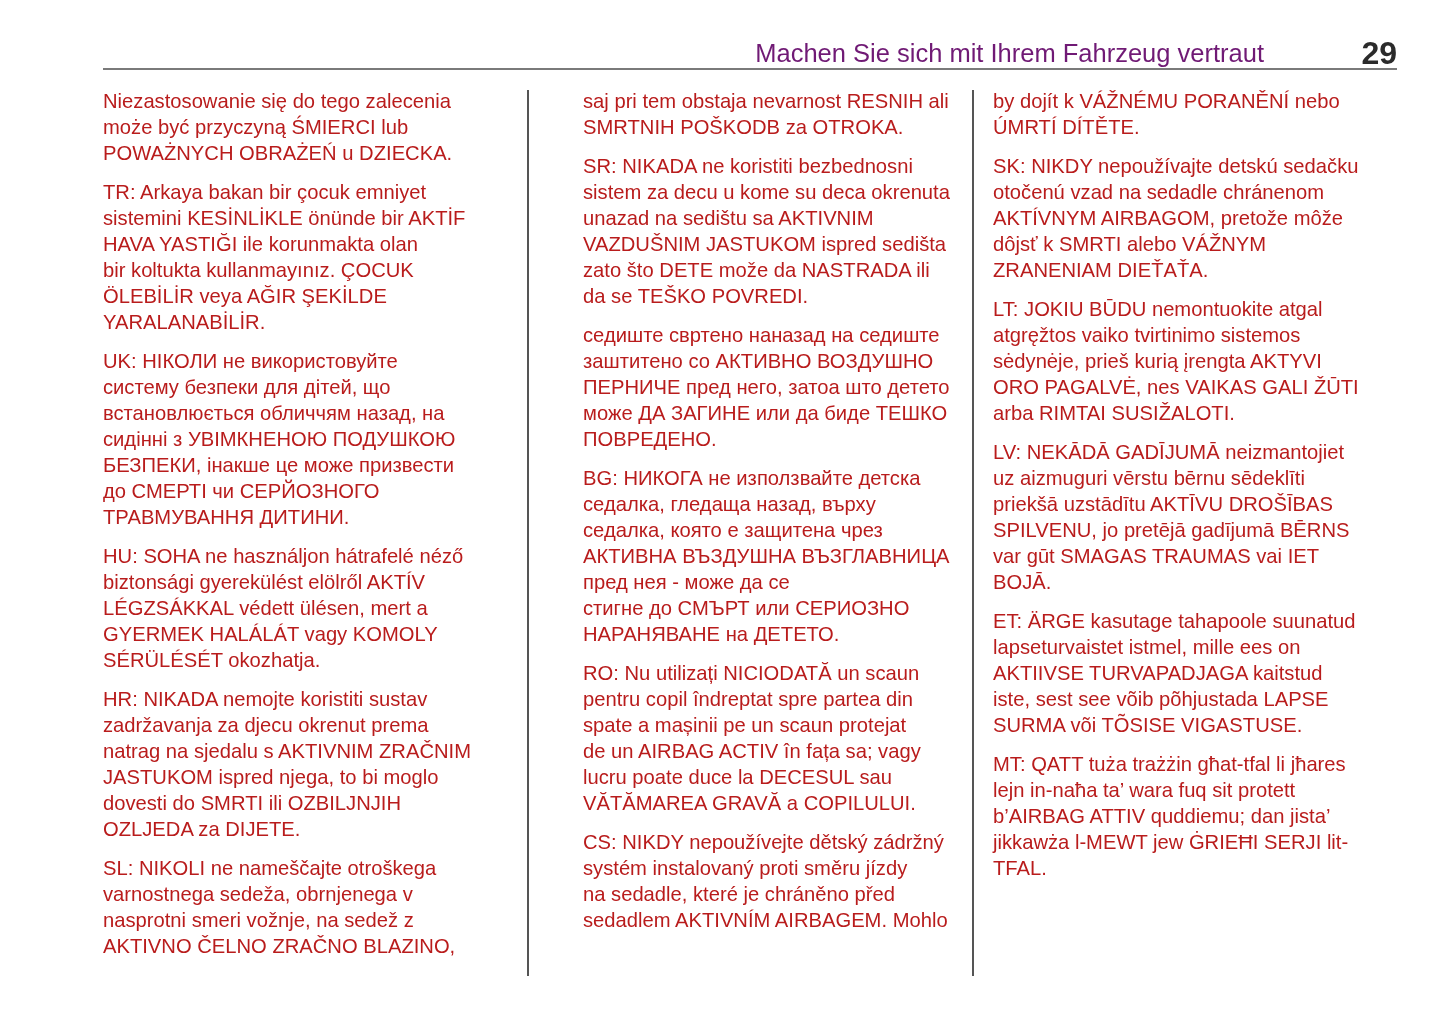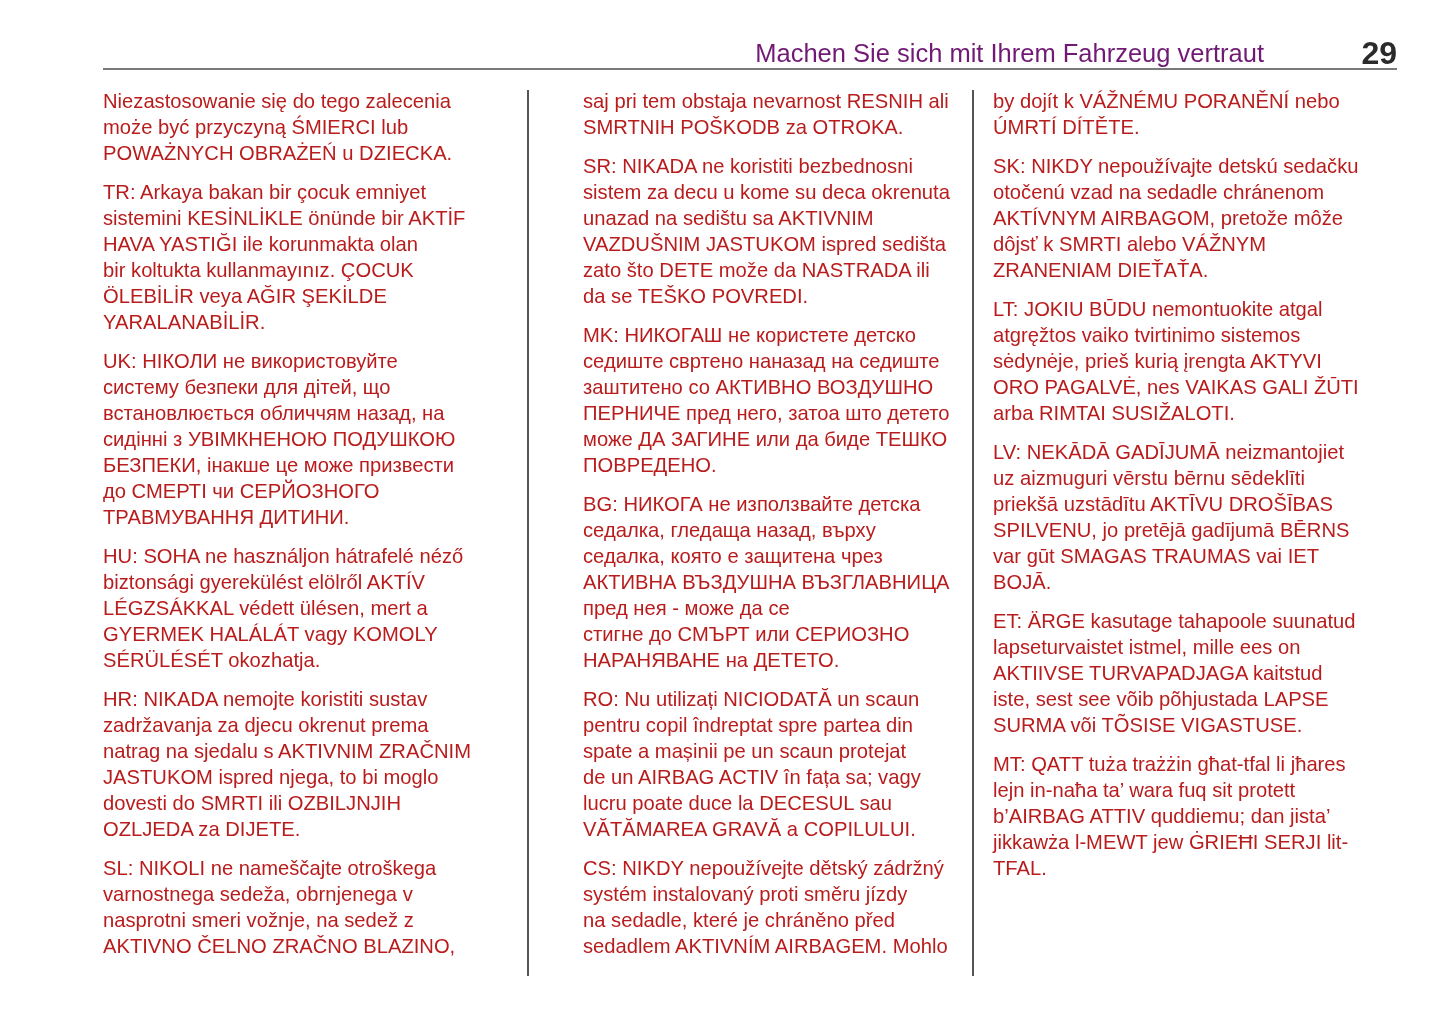--- a/index.html
+++ b/index.html
@@ -98,21 +98,20 @@
     </p>
     <p class="para">
       <span class="line">SR: NIKADA ne koristiti bezbednosni</span>
       <span class="line">sistem za decu u kome su deca okrenuta</span>
       <span class="line">unazad na sedištu sa AKTIVNIM</span>
       <span class="line">VAZDUŠNIM JASTUKOM ispred sedišta</span>
       <span class="line">zato što DETE može da NASTRADA ili</span>
       <span class="line">da se TEŠKO POVREDI.</span>
     </p>
     <p class="para">
-      <span class="line">MK: НИКОГАШ не користете детско</span>
       <span class="line">седиште свртено наназад на седиште</span>
       <span class="line">заштитено со АКТИВНО ВОЗДУШНО</span>
       <span class="line">ПЕРНИЧЕ пред него, затоа што детето</span>
       <span class="line">може ДА ЗАГИНЕ или да биде ТЕШКО</span>
       <span class="line">ПОВРЕДЕНО.</span>
     </p>
     <p class="para">
       <span class="line">BG: НИКОГА не използвайте детска</span>
       <span class="line">седалка, гледаща назад, върху</span>
       <span class="line">седалка, която е защитена чрез</span>

